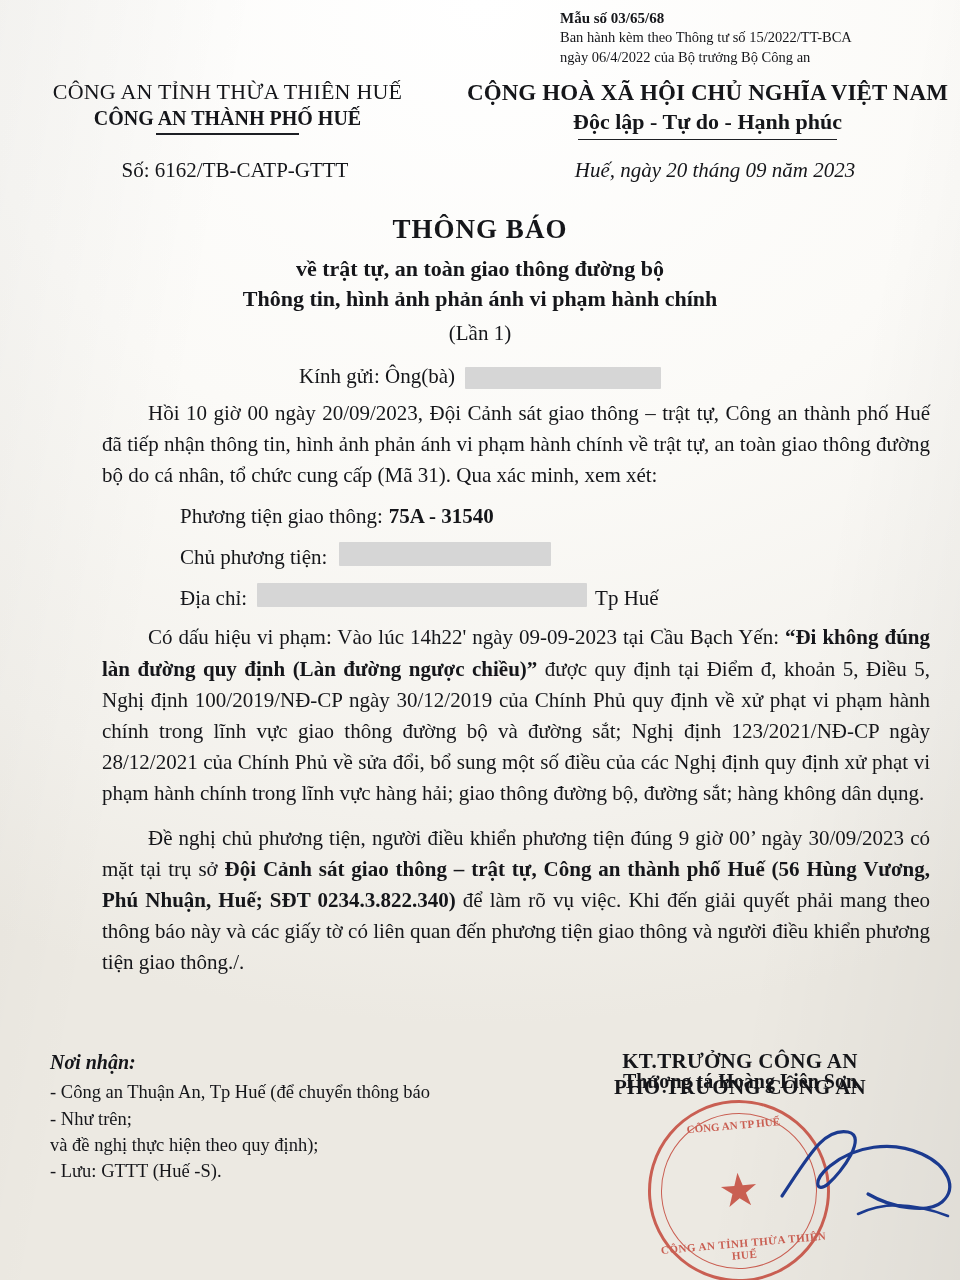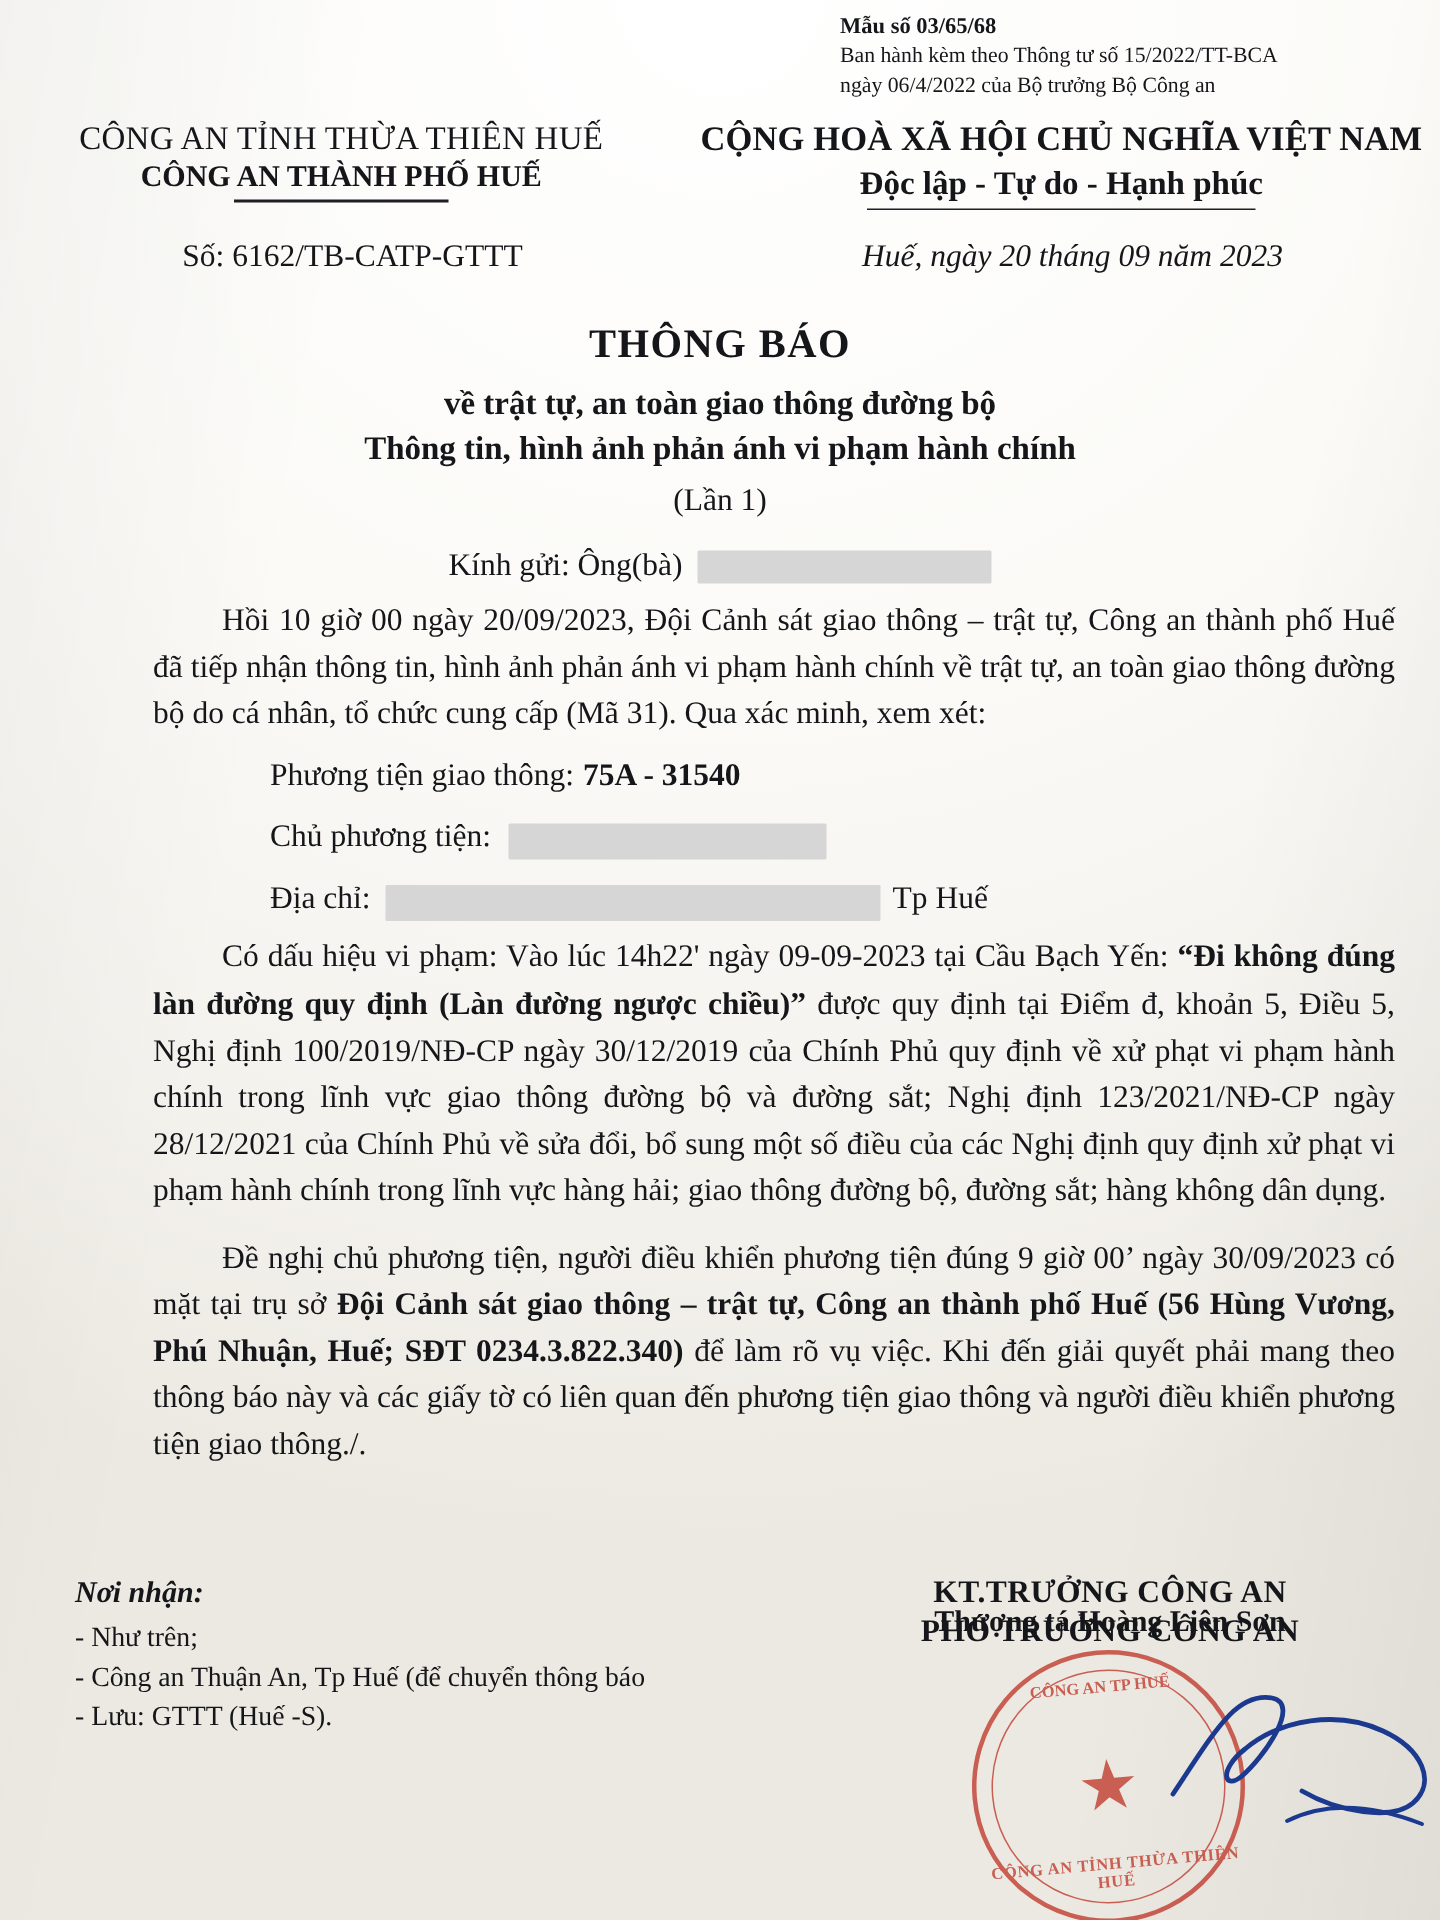--- a/index.html
+++ b/index.html
@@ -189,21 +189,21 @@
     text-align: justify;
     margin-left: 40px;
   }
   .body-text p { margin: 0 0 6px 0; }
   .indent { text-indent: 46px; }
   .field-line {
     margin: 10px 0 0 0;
     padding-left: 78px;
     text-indent: 0;
     display: flex;
-    align-items: flex-end;
+    align-items: flex-start;
     white-space: nowrap;
   }
   .field-line .lbl { margin-right: 6px; }
   b, strong { font-weight: bold; }
 
   .para-gap { height: 8px; }
 
   
   .footer {
     position: absolute;
@@ -387,22 +387,23 @@
 
     <p class="indent">
       <span>Đề nghị chủ phương tiện, người điều khiển phương tiện đúng 9 giờ 00’ ngày 30/09/2023 có mặt tại trụ sở </span><b>Đội Cảnh sát giao thông – trật tự, Công an thành phố Huế (56 Hùng Vương, Phú Nhuận, Huế; SĐT 0234.3.822.340)</b><span> để làm rõ vụ việc. Khi đến giải quyết phải mang theo thông báo này và các giấy tờ có liên quan đến phương tiện giao thông và người điều khiển phương tiện giao thông./.</span>
     </p>
   </div>
 
   <div class="footer">
 
     <div class="noi-nhan">
       <div class="nn-title">Nơi nhận:</div>
+      <div>- Công an Thuận An, Tp Huế (để chuyển thông báo</div>
       <div>- Như trên;</div>
-      <div>- Công an Thuận An, Tp Huế (để chuyển thông báo</div>
+      <div>và đề nghị thực hiện theo quy định);</div>
       <div>- Lưu: GTTT (Huế -S).</div>
     </div>
 
     <div class="sign-block">
       <div class="s1">KT.TRƯỞNG CÔNG AN</div>
       <div class="s2">PHÓ TRƯỞNG CÔNG AN</div>
 
       <div class="seal">
         <div class="seal-top">CÔNG AN TP HUẾ</div>
         <div class="seal-star">

